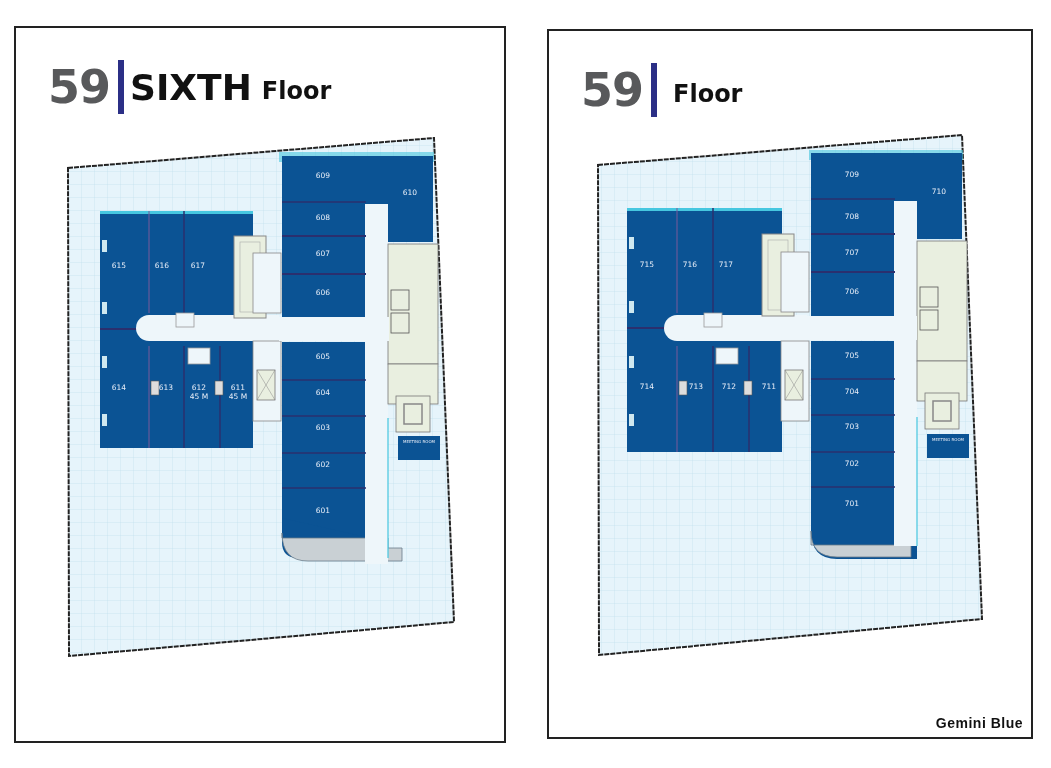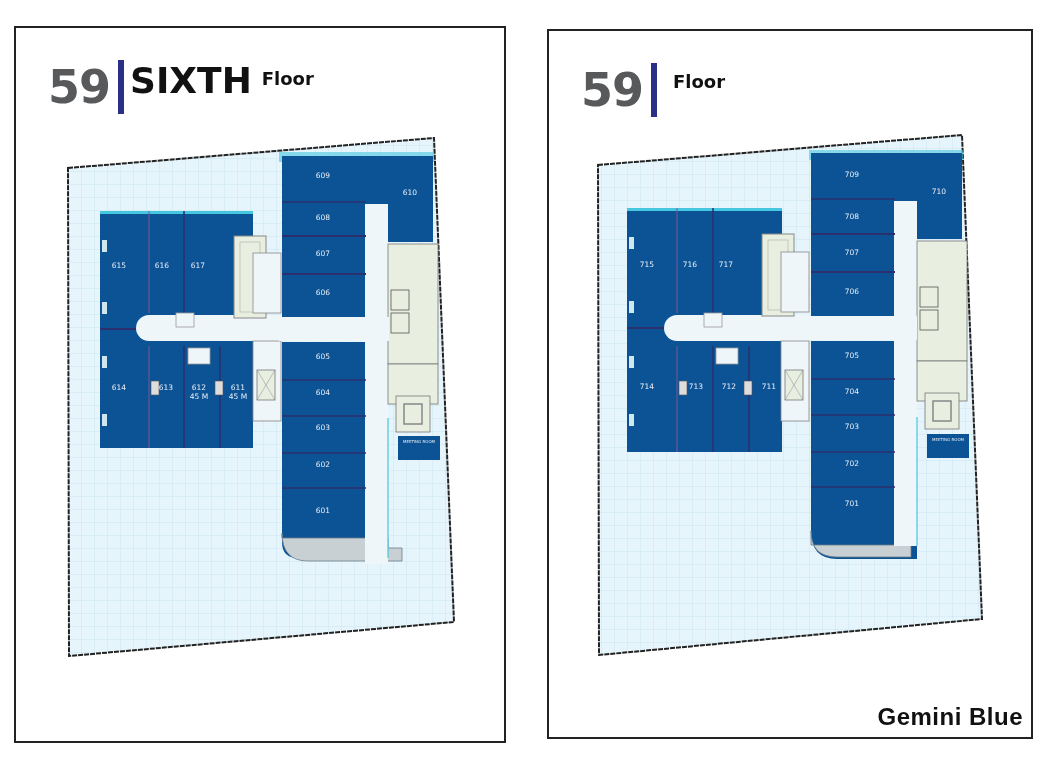--- a/index.html
+++ b/index.html
@@ -1,28 +1,28 @@
 <!DOCTYPE html>
 <html><head>
   <meta charset="utf-8">
   <style>
     html, body { margin: 0; padding: 0; background: #ffffff; }
     body { width: 1051px; height: 768px; position: relative; overflow: hidden; font-family: "DejaVu Sans", sans-serif; }
     .panel { position: absolute; border: 2px solid #222; background: #fff; box-sizing: border-box; }
     #panel-6 { left: 14px; top: 26px; width: 492px; height: 717px; }
     #panel-7 { left: 547px; top: 29px; width: 486px; height: 710px; }
-    .title { position: absolute; display: flex; }
+    .title { position: absolute; display: flex; align-items: center; }
     .title .num { font-family: "DejaVu Sans", sans-serif; font-weight: bold; font-size: 46px; color: #58595b; letter-spacing: -1px; }
     .title .bar { width: 6px; height: 54px; background: #2b2f86; margin: 0 6px 0 8px; }
     .title .word { font-family: "DejaVu Sans", sans-serif; font-weight: bold; font-size: 36px; color: #111; }
-    .title .floor { font-family: "DejaVu Sans", sans-serif; font-weight: bold; font-size: 18px; color: #111; margin-left: 10px; margin-top: 8px; }
+    .title .floor { font-family: "DejaVu Sans", sans-serif; font-weight: bold; font-size: 24px; color: #111; margin-left: 10px; margin-top: 8px; }
     #panel-6 .title { left: 32px; top: 32px; }
     #panel-7 .title { left: 32px; top: 32px; }
     svg.plan { position: absolute; left: 0; top: 0; }
-    .brand { position: absolute; right: 8px; bottom: 6px; font-family: "Liberation Sans", sans-serif; font-weight: bold; font-size: 24px; color: #111; letter-spacing: 0.5px; }
+    .brand { position: absolute; right: 8px; bottom: 6px; font-family: "Liberation Sans", sans-serif; font-weight: bold; font-size: 14px; color: #111; letter-spacing: 0.5px; }
     .room-label { font-family: "DejaVu Sans", sans-serif; font-size: 7.5px; fill: #e8eef8; }
     .meeting-label { font-family: "DejaVu Sans", sans-serif; font-size: 4px; fill: #e8eef8; }
   </style>
 </head>
 <body>
 
 <div class="panel" id="panel-6">
   <div class="title">
     <span class="num">59</span>
     <span class="bar"></span>

